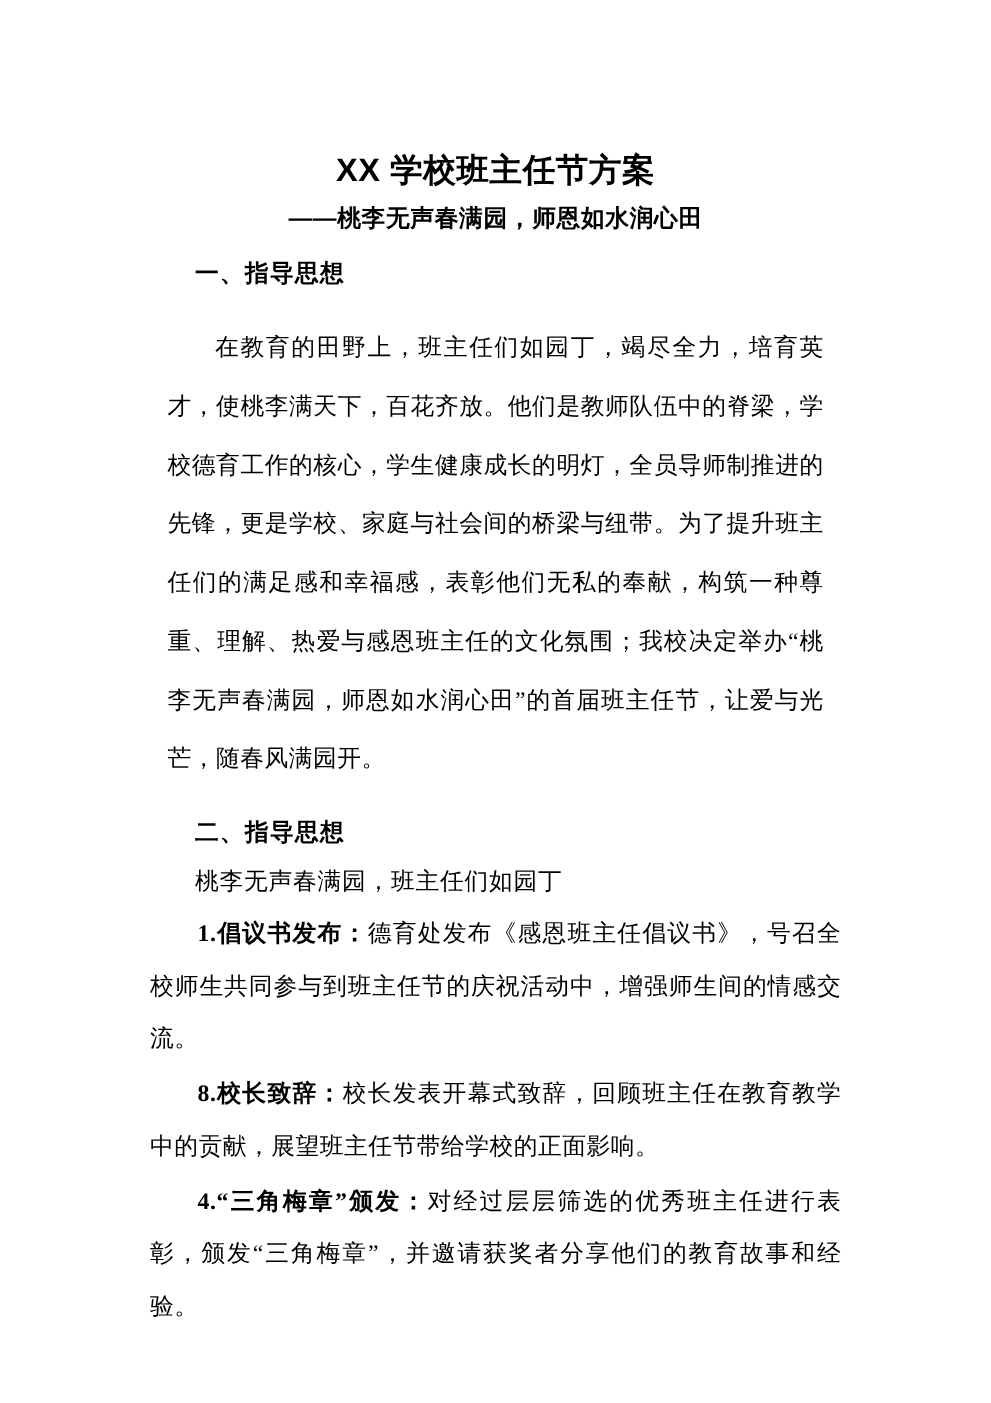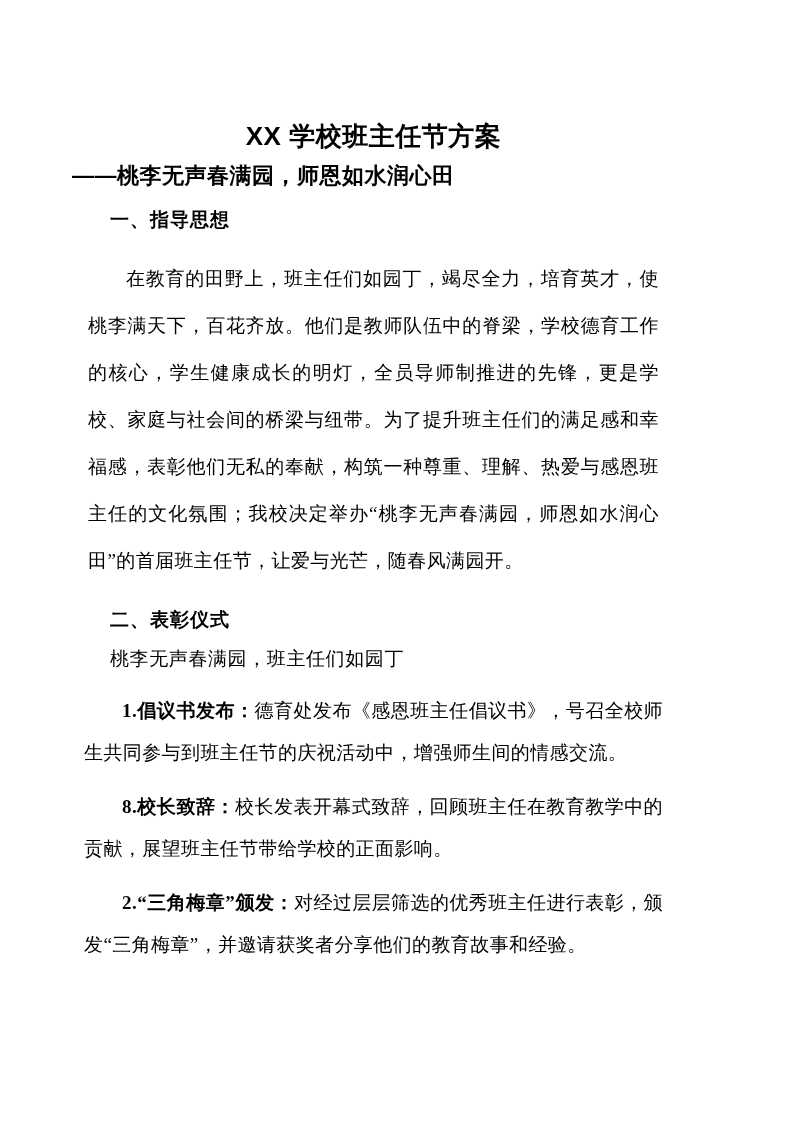--- a/index.html
+++ b/index.html
@@ -13,41 +13,42 @@
     font-family: "Liberation Serif", "DejaVu Serif", serif;
     color: #000000;
     -webkit-font-smoothing: antialiased;
     overflow: hidden;
   }
   .page {
     position: relative;
     width: 793px;
     height: 1122px;
     box-sizing: border-box;
-    padding: 0 118px 0 72px;
+    padding: 0 118px 0 118px;
     background: #ffffff;
   }
   .spacer-top { height: 116px; }
 
   
   .doc-title {
     font-family: "Liberation Sans", "DejaVu Sans", sans-serif;
     font-weight: bold;
     font-size: 26px;
     line-height: 40px;
     text-align: center;
     letter-spacing: 0.5px;
     margin: 0;
     white-space: nowrap;
   }
   .doc-subtitle {
     font-family: "Liberation Sans", "DejaVu Sans", sans-serif;
     font-weight: bold;
-    font-size: 22px;
+    font-size: 19px;
     line-height: 40px;
+    text-align: center;
     letter-spacing: 0.5px;
     margin: 0 0 4px 0;
     white-space: nowrap;
   }
 
   
   .sec-heading {
     font-family: "Liberation Serif", "DejaVu Serif", serif;
     font-weight: bold;
     font-size: 19px;
@@ -77,21 +78,21 @@
     letter-spacing: 0.4px;
     margin: 16px;
   }
   .para-tight {
     font-size: 19px;
     line-height: 42px;
     text-align: justify;
     text-justify: inter-ideograph;
     text-indent: 2em;
     letter-spacing: 0.4px;
-    margin: 12px;
+    margin: 2px;
   }
   .lead {
     font-weight: bold;
     letter-spacing: 0.5px;
   }
 </style>
 </head>
 <body>
 
 <div class="page">
@@ -99,27 +100,27 @@
   <div class="spacer-top"></div>
 
   <h1 class="doc-title">XX 学校班主任节方案</h1>
 
   <h2 class="doc-subtitle">——桃李无声春满园，师恩如水润心田</h2>
 
   <p class="sec-heading">一、指导思想</p>
 
   <p class="para">在教育的田野上，班主任们如园丁，竭尽全力，培育英才，使桃李满天下，百花齐放。他们是教师队伍中的脊梁，学校德育工作的核心，学生健康成长的明灯，全员导师制推进的先锋，更是学校、家庭与社会间的桥梁与纽带。为了提升班主任们的满足感和幸福感，表彰他们无私的奉献，构筑一种尊重、理解、热爱与感恩班主任的文化氛围；我校决定举办“桃李无声春满园，师恩如水润心田”的首届班主任节，让爱与光芒，随春风满园开。</p>
 
-  <p class="sec-heading">二、表彰仪式</p>
+  <p class="sec-heading">二、指导思想</p>
 
 
 
   <p class="plain-line">桃李无声春满园，班主任们如园丁</p>
 
 
 
   <p class="para-tight"><span class="lead">1.倡议书发布：</span><span>德育处发布《感恩班主任倡议书》，号召全校师生共同参与到班主任节的庆祝活动中，增强师生间的情感交流。</span></p>
 
   <p class="para-tight"><span class="lead">8.校长致辞：</span><span>校长发表开幕式致辞，回顾班主任在教育教学中的贡献，展望班主任节带给学校的正面影响。</span></p>
 
-  <p class="para-tight"><span class="lead">2.“三角梅章”颁发：</span><span>对经过层层筛选的优秀班主任进行表彰，颁发“三角梅章”，并邀请获奖者分享他们的教育故事和经验。</span></p>
+  <p class="para-tight"><span class="lead">4.“三角梅章”颁发：</span><span>对经过层层筛选的优秀班主任进行表彰，颁发“三角梅章”，并邀请获奖者分享他们的教育故事和经验。</span></p>
 
 </div>
 
 </body></html>

